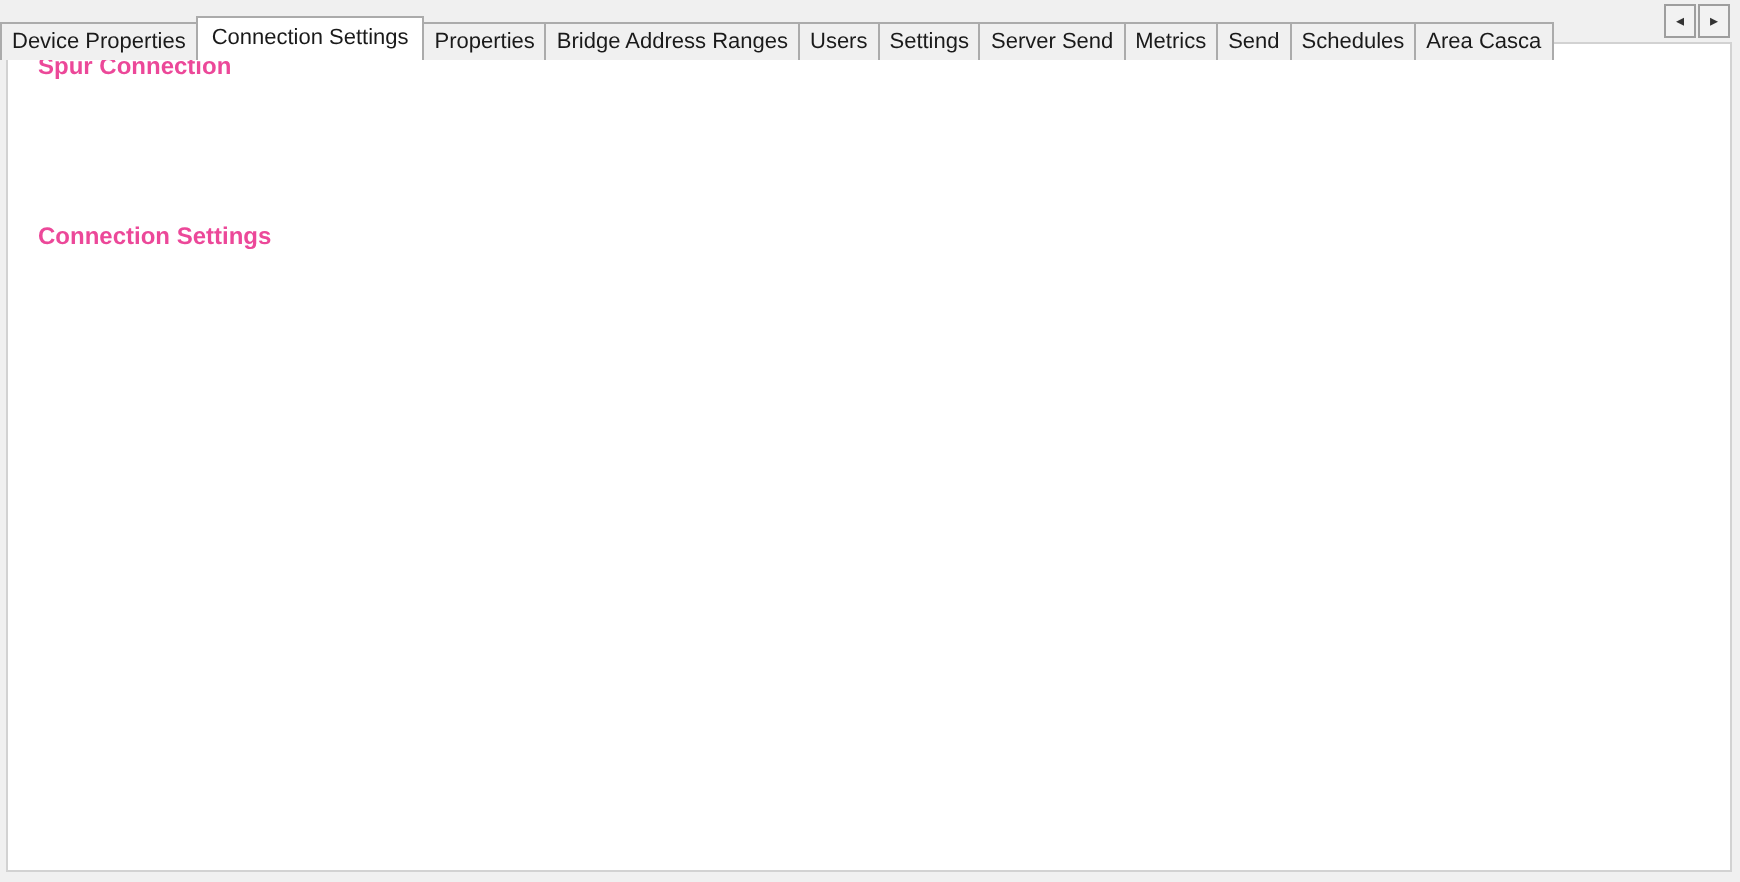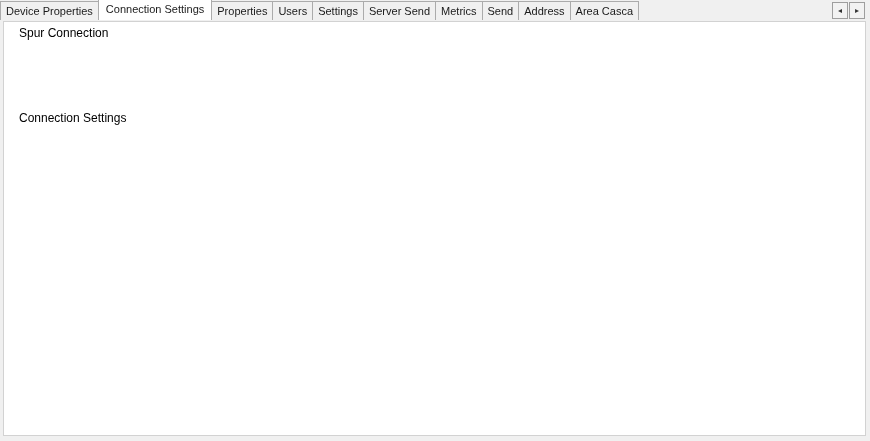--- a/index.html
+++ b/index.html
@@ -2,41 +2,41 @@
 <html><head>
 <meta charset="utf-8">
 <style>
   * { margin:0; padding:0; box-sizing:border-box; }
   html,body { background:#e8e8e8; }
   body { font-family:"Liberation Sans", sans-serif; }
   .screen { position:relative; width:870px; height:441px; background:#f0f0f0; overflow:hidden;
             font-size:12px; color:#1a1a1a; }
 
   
-  .tabstrip { position:absolute; top:0; left:2; width:830px; height:20px;
+  .tabstrip { position:absolute; top:0; left:2; width:830px; height:30px;
               display:flex; align-items:flex-end; overflow:hidden; white-space:nowrap; z-index:4;text-align:right; }
   .tab { flex:0 0 auto; height:19px; line-height:18px; padding:0 5px; font-size:11px;
          background:#f0f0f0; border:1px solid #ababab; border-bottom:none; margin-right:-1px;
          cursor:default; }
   .tab.active { height:22px; line-height:20px; background:#ffffff; position:relative; z-index:5;
                 padding:0 7px; }
   .tabscroll { position:absolute; top:2px; width:16px; height:17px; background:#f2f2f2;
                border:1px solid #9e9e9e; font-size:8px; line-height:15px; text-align:center;
                color:#333; z-index:6; }
   .tabscroll.left { left:832px; }
   .tabscroll.right { left:849px; }
 
   
   .page { position:absolute; left:3px; top:21px; width:863px; height:415px;
           background:#ffffff; border:1px solid #d2d2d2; z-index:1; }
 
   
   .group { position:absolute; border:1px solid #dadada; background:transparent; }
   .group-title { position:absolute; top:-8px; left:6px; padding:0 4px; background:#ffffff;
-                 font-weight:normal; font-size:12px; color:#000000; z-index:2; }
+                 font-weight:bold; font-size:12px; color:#ec4899; z-index:2; }
   .group-spur { left:8px; top:33px; width:847px; height:70px; }
   .group-conn { left:8px; top:118px; width:849px; height:281px; }
   .spur-shade { position:absolute; left:1px; top:1px; bottom:1px; width:641px; background:#f8f8f8; }
 
   
   .btn { position:absolute; background:#e3e3e3; border:1px solid #767676; color:#000;
          font-size:12px; text-align:center; cursor:default; font-family:inherit; }
   .btn.disabled { background:#d6d6d6; border-color:#cdcdcd; color:#9d9d9d; }
   .btn-modern { position:absolute; background:#ffffff; border:1px solid #b0b0b0; border-radius:4px;
                 color:#000; font-size:12px; text-align:center; cursor:default; font-family:inherit; }
@@ -81,26 +81,27 @@
 <body>
 
 <div class="screen">
 
   <div class="page"></div>
 
   <div class="tabstrip">
       <div class="tab">Device Properties</div>
       <div class="tab active">Connection Settings</div>
       <div class="tab">Properties</div>
+      <div class="tab">Bridge Address Ranges</div>
       <div class="tab">Users</div>
       <div class="tab">Settings</div>
       <div class="tab">Server Send</div>
       <div class="tab">Metrics</div>
       <div class="tab">Send</div>
-      <div class="tab">Address</div>
+      <div class="tab">Schedules</div>
       <div class="tab">Area Casca</div>
     </div>
   <div class="tabscroll left">
     <span>◂</span>
   </div>
   <div class="tabscroll right">
     <span>▸</span>
   </div>
 
   <div class="group group-spur">

